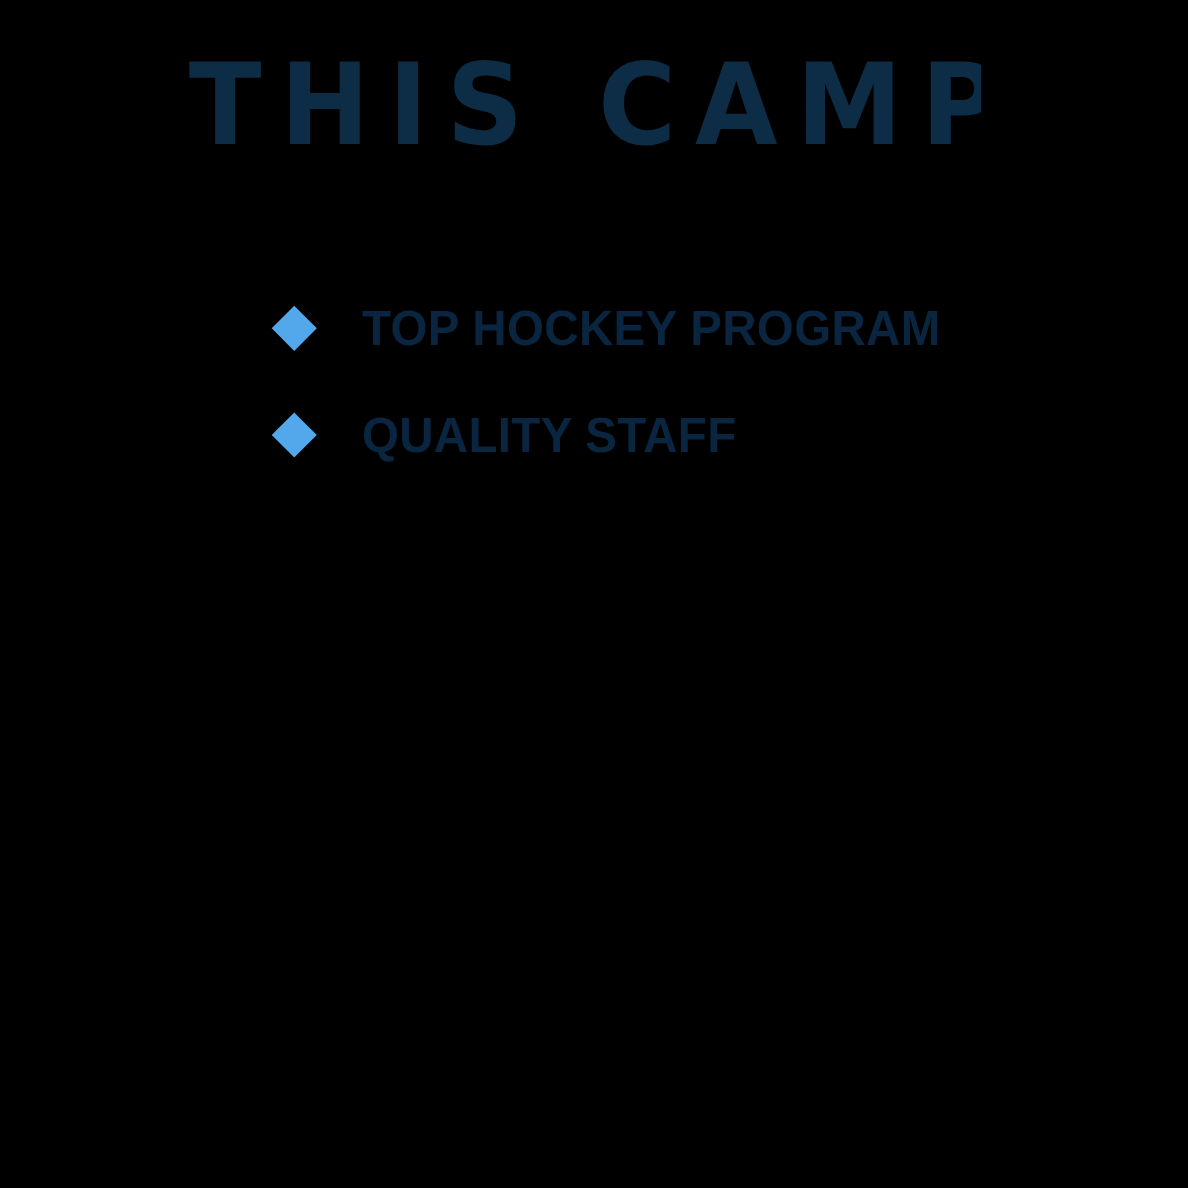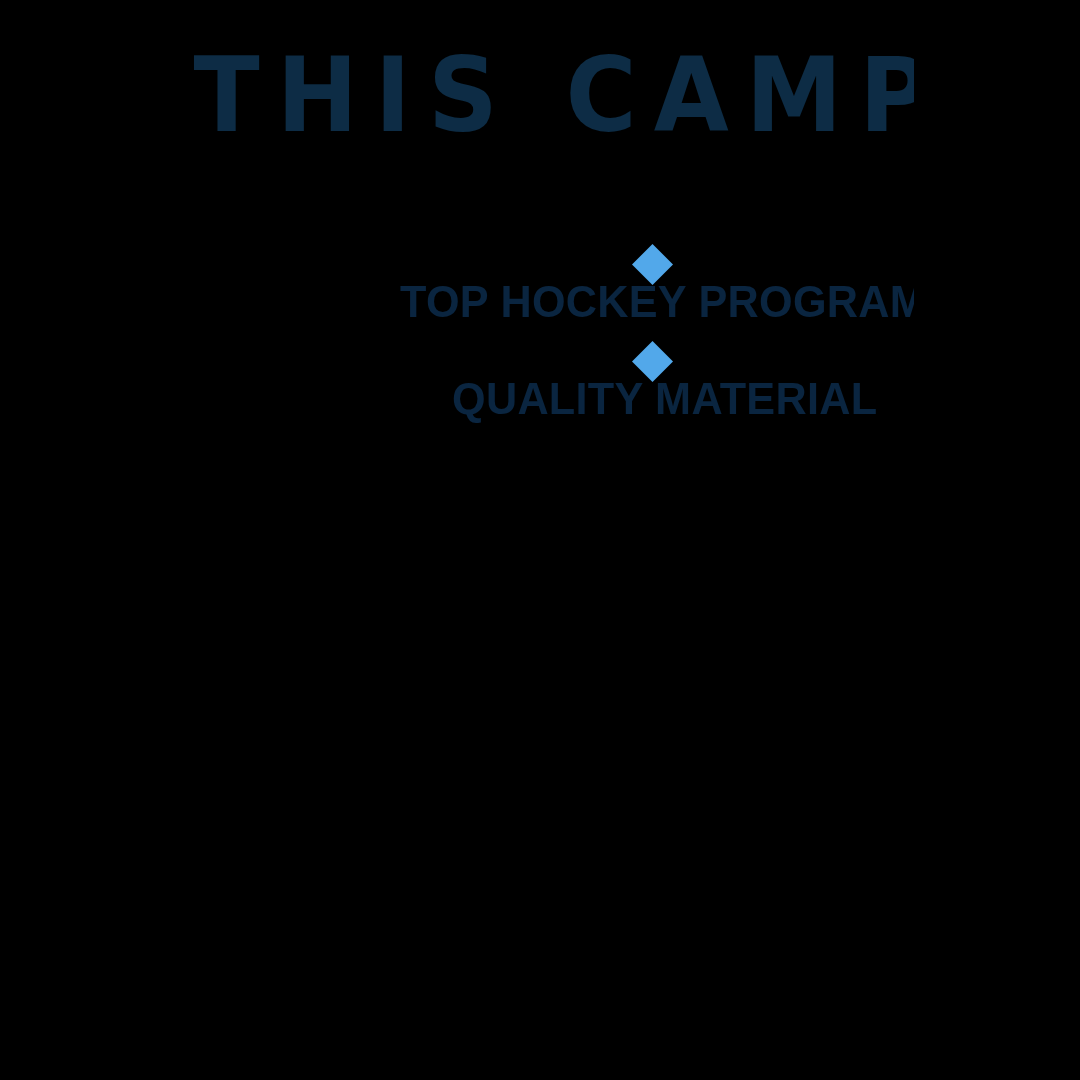--- a/index.html
+++ b/index.html
@@ -7,21 +7,20 @@
     padding: 0;
     background: #000000;
   }
   #poster {
     position: relative;
     width: 892px;
     height: 1080px;
     background: #000000;
     overflow: hidden;
     font-family: "Liberation Sans", sans-serif;
-    margin-left: 22px;
   }
 
   
   #title-block {
     position: absolute;
     left: 0;
     top: 44px;
     width: 1080px;
     text-align: center;
   }
@@ -46,21 +45,20 @@
     top: 250px;
     width: 760px;
     list-style: none;
     margin: 0;
     padding: 0;
   }
   .feature-row {
     display: flex;
     align-items: center;
     height: 97px;
-    flex-direction: column;
   }
   .bullet-diamond {
     flex: 0 0 auto;
     width: 29px;
     height: 29px;
     background: #52a8ea;
     transform: rotate(45deg);
     margin-left: 5px;
   }
   .feature-label {
@@ -86,26 +84,26 @@
     <span id="title-text">THIS CAMP</span>
   </div>
 
   <ul id="feature-list">
 
     <li class="feature-row">
       <span class="bullet-diamond"></span>
       <span class="feature-label">TOP HOCKEY PROGRAM</span>
     </li>
 
+    <li class="feature-row">
+      <span class="bullet-diamond"></span>
+      <span class="feature-label">QUALITY STAFF</span>
+    </li>
 
 
 
-    <li class="feature-row">
-      <span class="bullet-diamond"></span>
-      <span class="feature-label">QUALITY MATERIAL</span>
-    </li>
 
 
 
 
   </ul>
 
 </div>
 
 </body></html>

